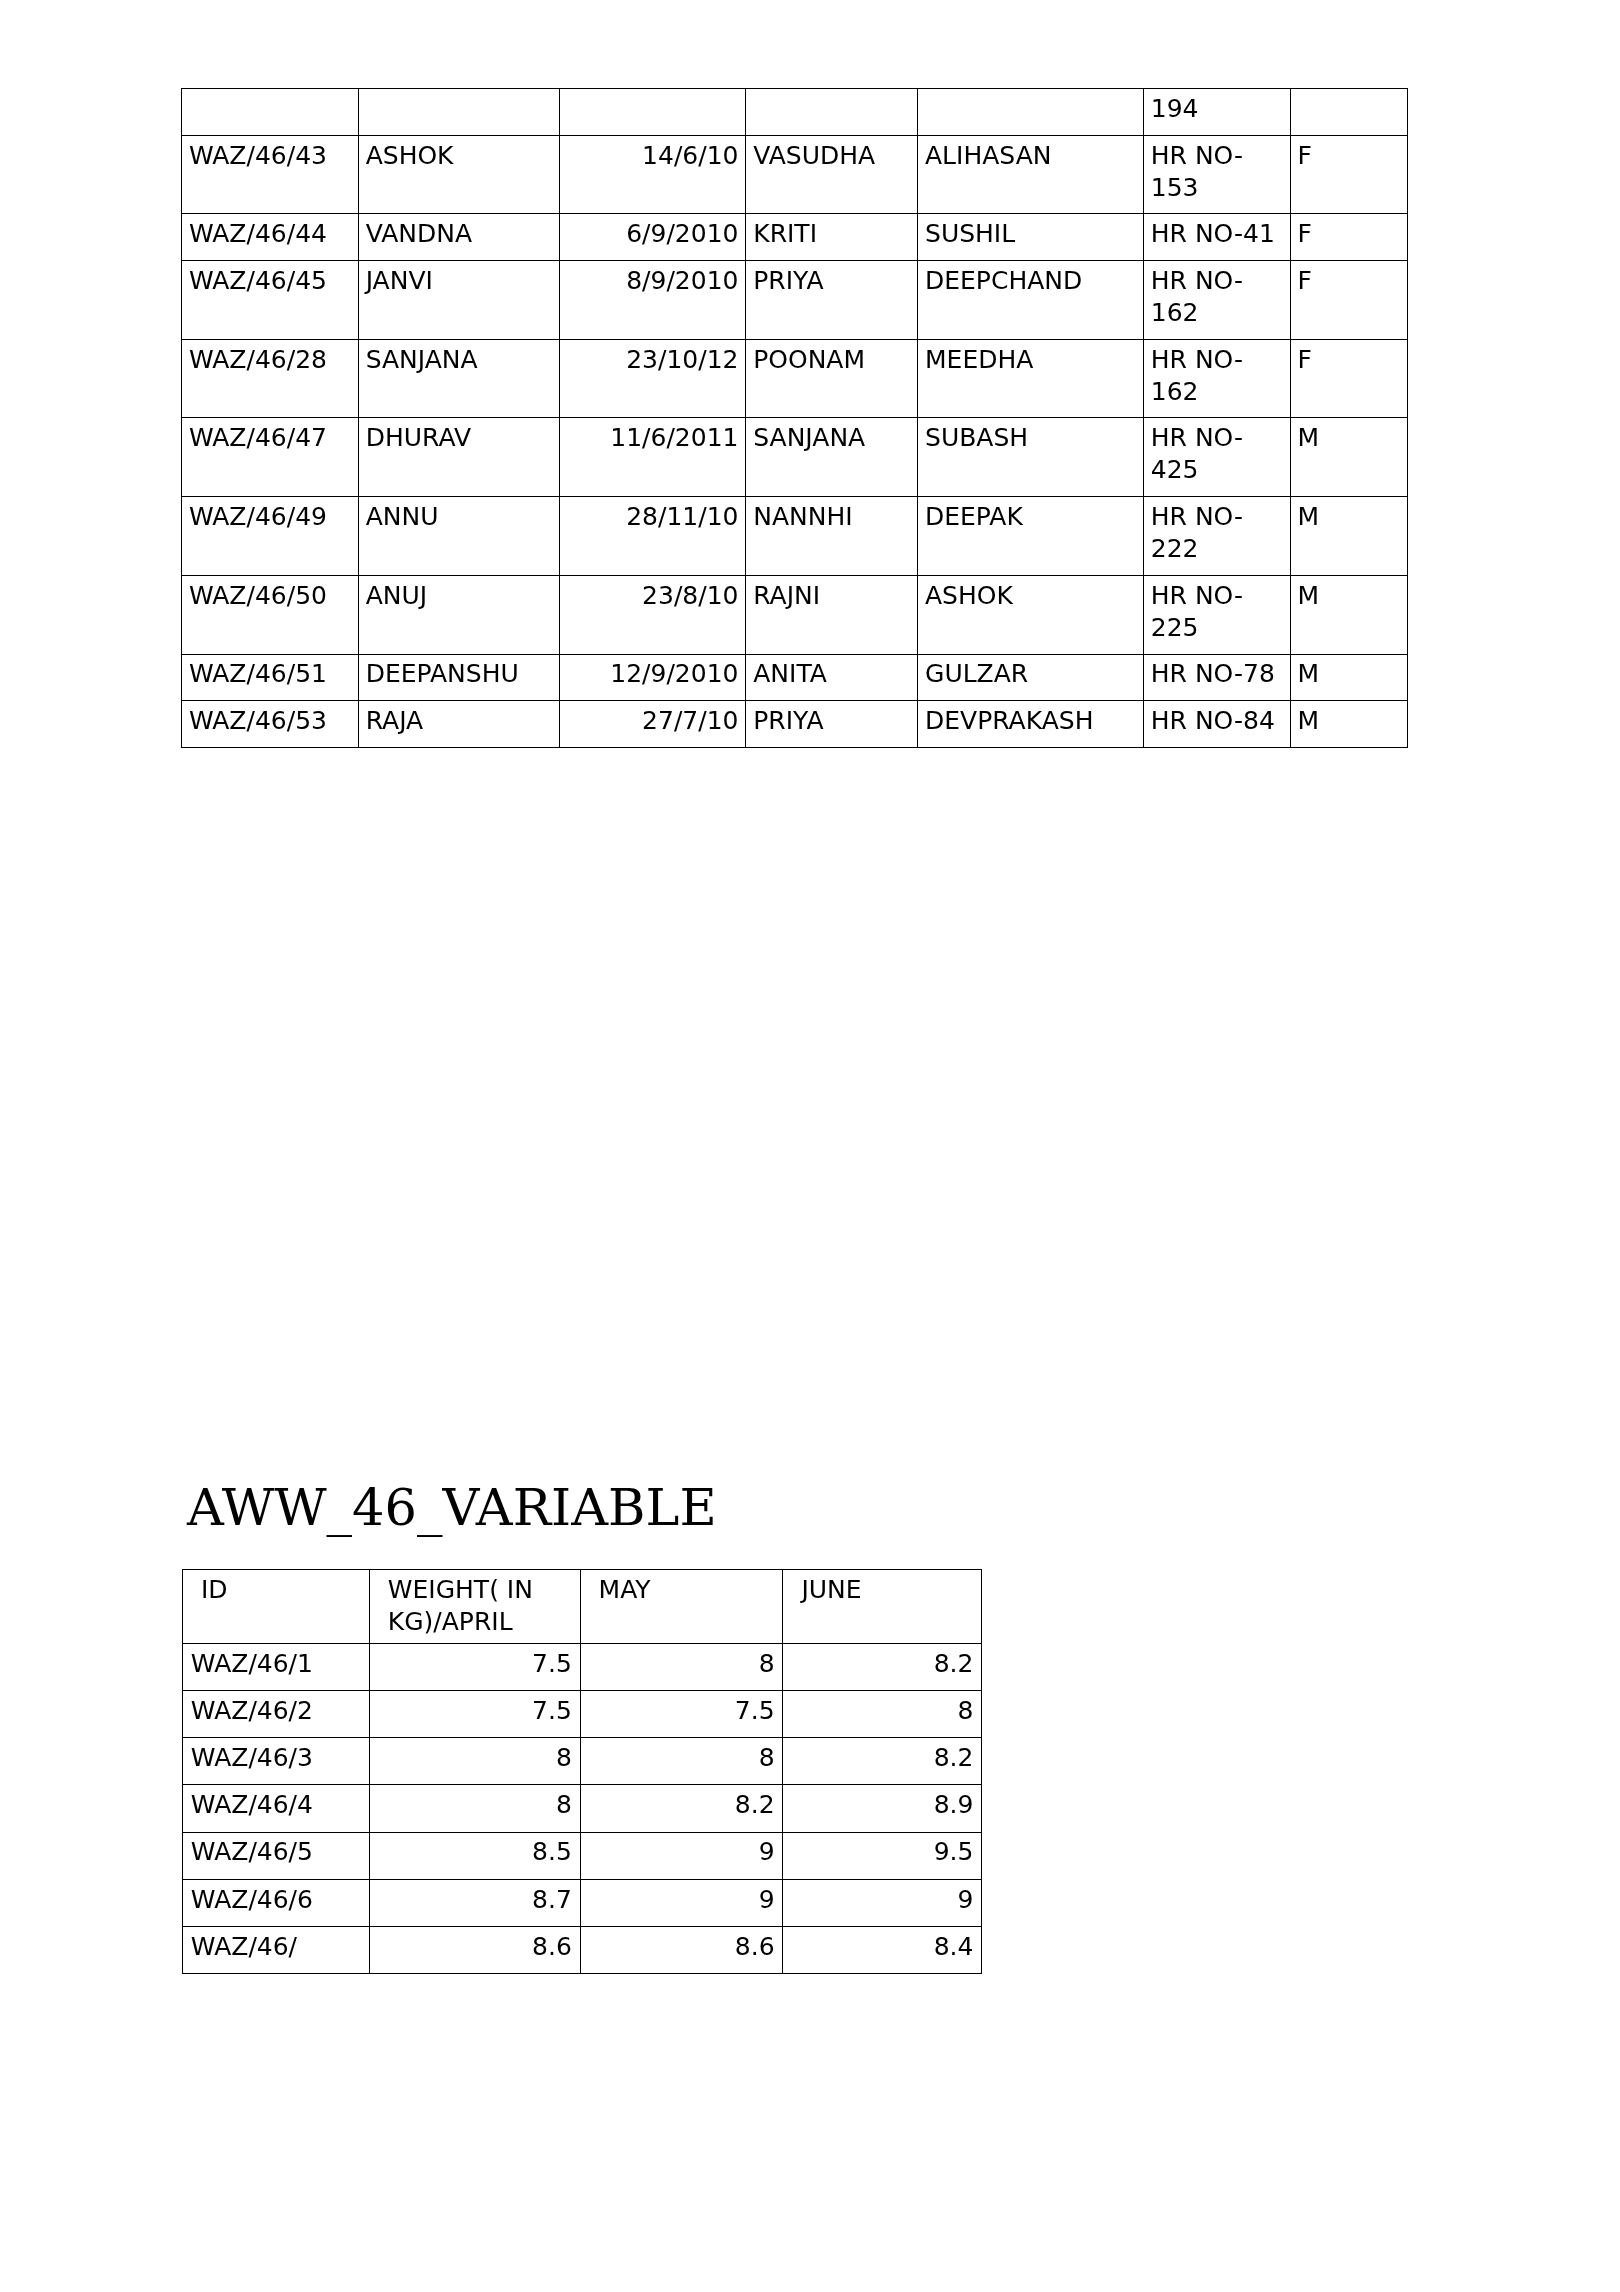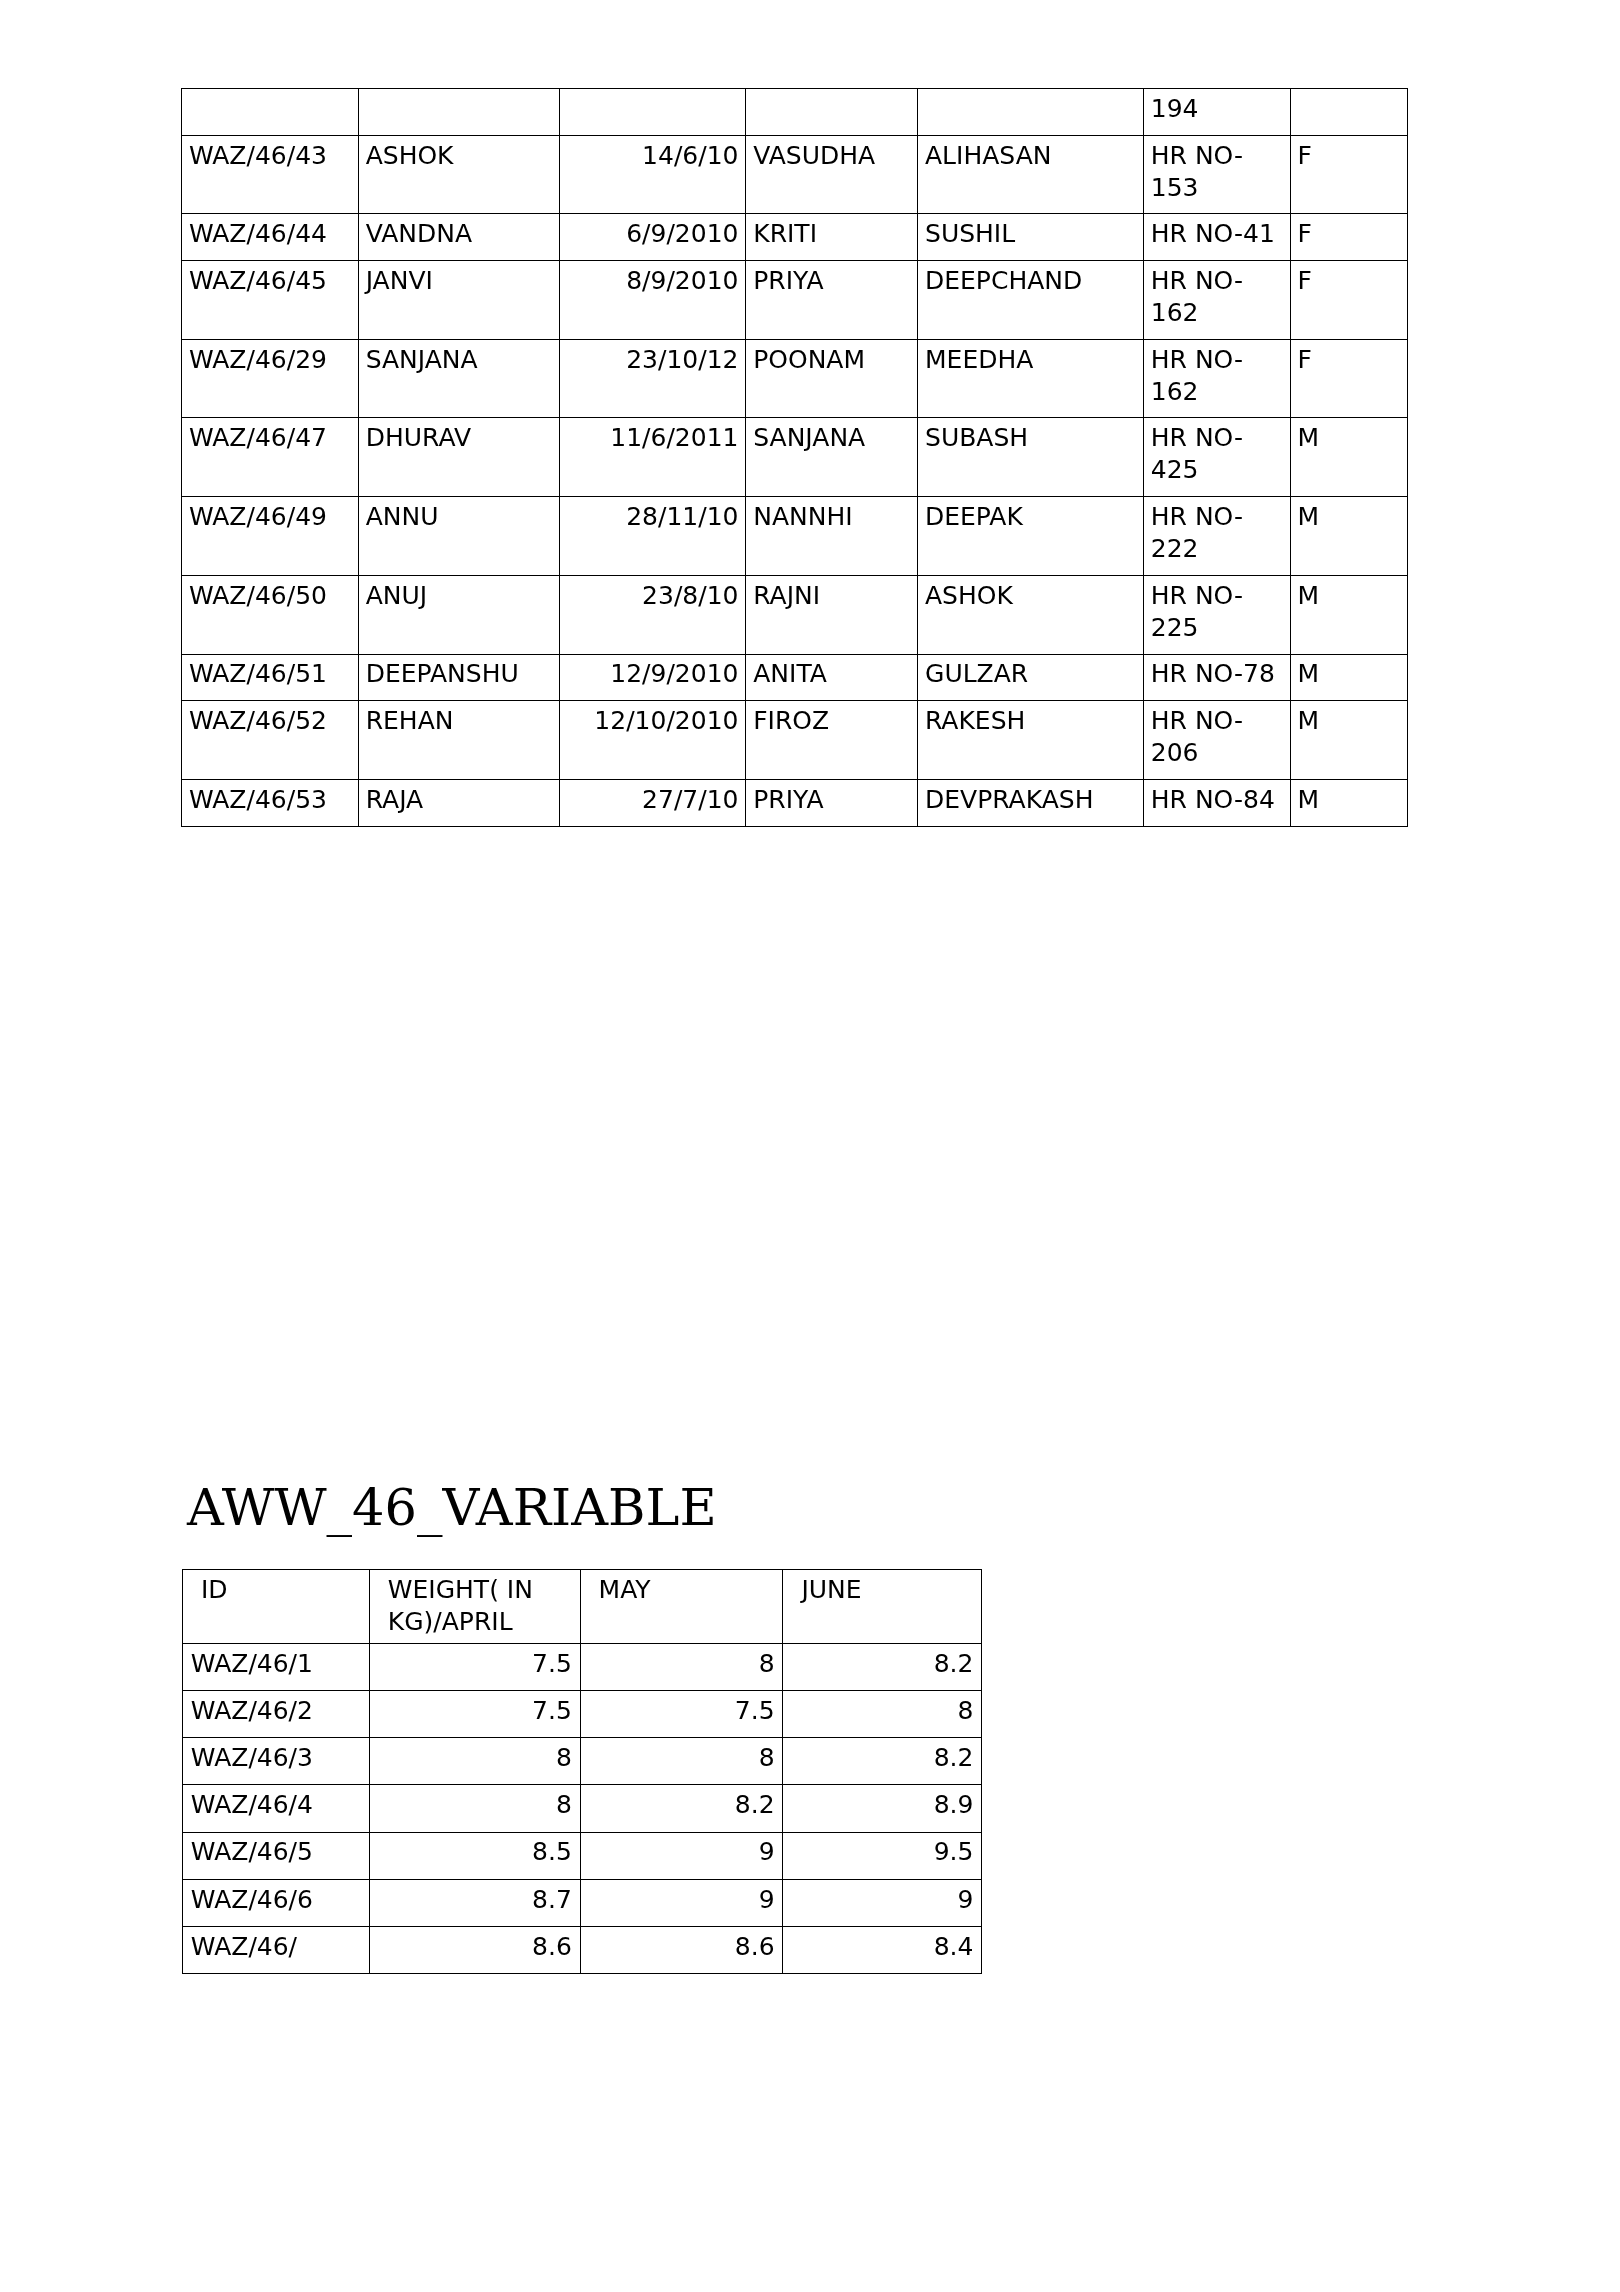--- a/index.html
+++ b/index.html
@@ -143,21 +143,21 @@
           <td class="c-id">WAZ/46/45</td>
           <td class="c-name">JANVI</td>
           <td class="c-dob">8/9/2010</td>
           <td class="c-mom">PRIYA</td>
           <td class="c-dad">DEEPCHAND</td>
           <td class="c-hr">HR NO-162</td>
           <td class="c-sex">F</td>
         </tr>
 
         <tr>
-          <td class="c-id">WAZ/46/29</td>
+          <td class="c-id">WAZ/46/28</td>
           <td class="c-name">SANJANA</td>
           <td class="c-dob">23/10/12</td>
           <td class="c-mom">POONAM</td>
           <td class="c-dad">MEEDHA</td>
           <td class="c-hr">HR NO-162</td>
           <td class="c-sex">F</td>
         </tr>
 
         <tr>
           <td class="c-id">WAZ/46/47</td>
@@ -193,29 +193,20 @@
         <tr>
           <td class="c-id">WAZ/46/51</td>
           <td class="c-name">DEEPANSHU</td>
           <td class="c-dob">12/9/2010</td>
           <td class="c-mom">ANITA</td>
           <td class="c-dad">GULZAR</td>
           <td class="c-hr">HR NO-78</td>
           <td class="c-sex">M</td>
         </tr>
 
-        <tr>
-          <td class="c-id">WAZ/46/52</td>
-          <td class="c-name">REHAN</td>
-          <td class="c-dob">12/10/2010</td>
-          <td class="c-mom">FIROZ</td>
-          <td class="c-dad">RAKESH</td>
-          <td class="c-hr">HR NO-206</td>
-          <td class="c-sex">M</td>
-        </tr>
 
         <tr>
           <td class="c-id">WAZ/46/53</td>
           <td class="c-name">RAJA</td>
           <td class="c-dob">27/7/10</td>
           <td class="c-mom">PRIYA</td>
           <td class="c-dad">DEVPRAKASH</td>
           <td class="c-hr">HR NO-84</td>
           <td class="c-sex">M</td>
         </tr>

